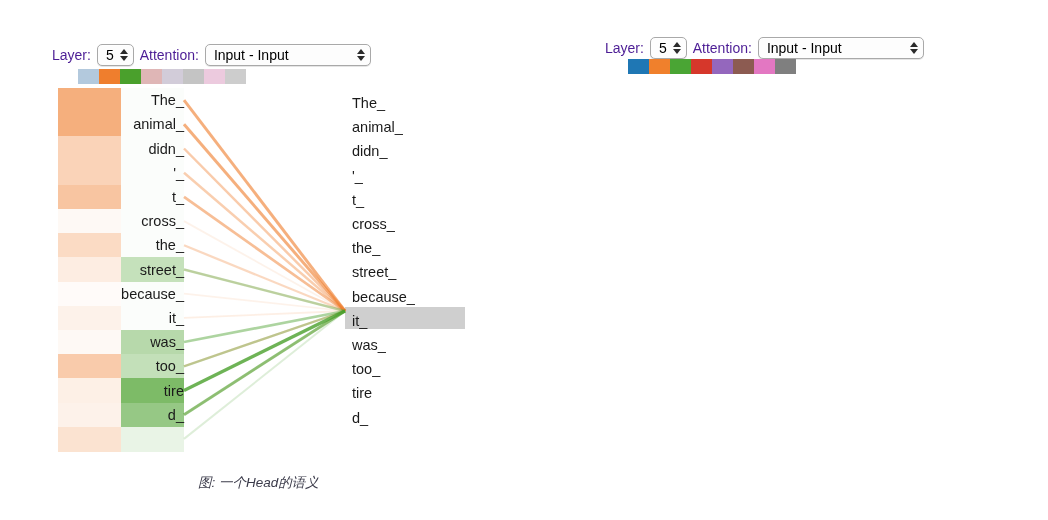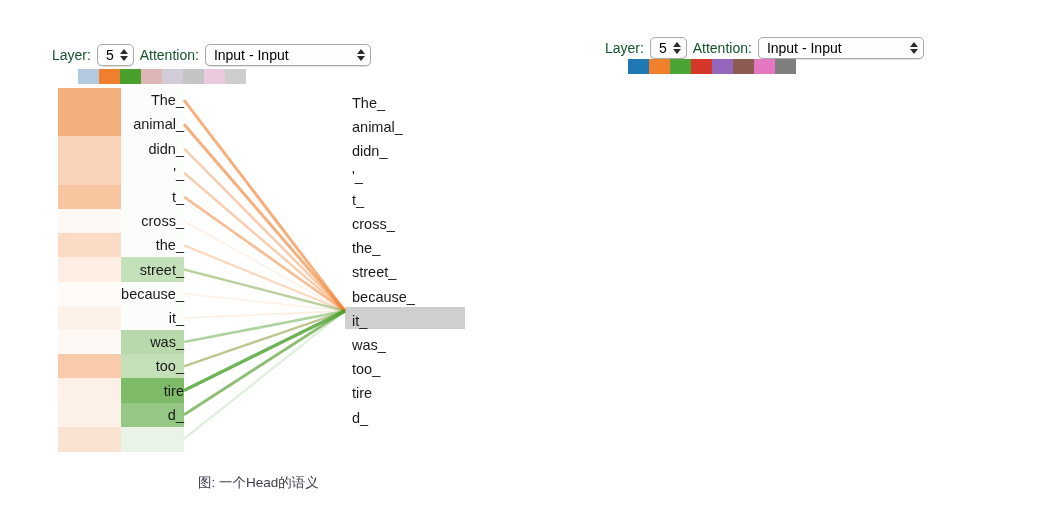--- a/index.html
+++ b/index.html
@@ -8,21 +8,21 @@
     font-family:"Liberation Sans","DejaVu Sans",sans-serif;
     overflow:hidden;position:relative;
   }
   .panel{position:absolute;top:0;height:520px;}
   #panel-left{left:0;width:524px;}
   #panel-right{left:524px;width:524px;}
 
   
   .controls{position:absolute;display:flex;align-items:center;gap:6px;
             font-size:14px;color:#000;white-space:nowrap;}
-  .ctl-label{font-size:14px;color:#14532d;}
+  .ctl-label{font-size:14px;color:#4c1d95;}
   .select{
     display:inline-flex;align-items:center;justify-content:space-between;
     background:#fdfdfd;border:1px solid #a9a9a9;border-radius:5px;
     box-shadow:0 1px 0 rgba(0,0,0,.10), inset 0 1px 0 #fff;
     height:20px;padding:0 4px 0 8px;font-size:14px;color:#000;
   }
   .select .val{padding-right:6px;}
   .stepper{display:flex;flex-direction:column;justify-content:center;
            align-items:center;line-height:0;width:9px;}
   .stepper i{display:block;width:0;height:0;border-left:4px solid transparent;
@@ -39,21 +39,21 @@
   .heat{position:absolute;top:0;}
   .heat .cell{position:absolute;}
   .tok{position:absolute;font-size:14.5px;color:#1a1a1a;
        line-height:14px;white-space:nowrap;}
   .tok.right{text-align:left;}
   .tok.left{text-align:right;}
   .tokhl{position:absolute;background:#cfcfcf;}
   .lines{position:absolute;top:0;left:0;}
 
   
-  .caption{position:absolute;font-size:13.5px;
+  .caption{position:absolute;font-style:italic;font-size:13.5px;
            color:#3b3b4a;white-space:nowrap;
            font-family:"Liberation Sans","DejaVu Sans",sans-serif;}
 </style>
 </head>
 <body>
 
 <div class="panel" id="panel-left">
 
   <div class="controls" style="left:52px;top:44px;">
     <span class="ctl-label">Layer:</span>

